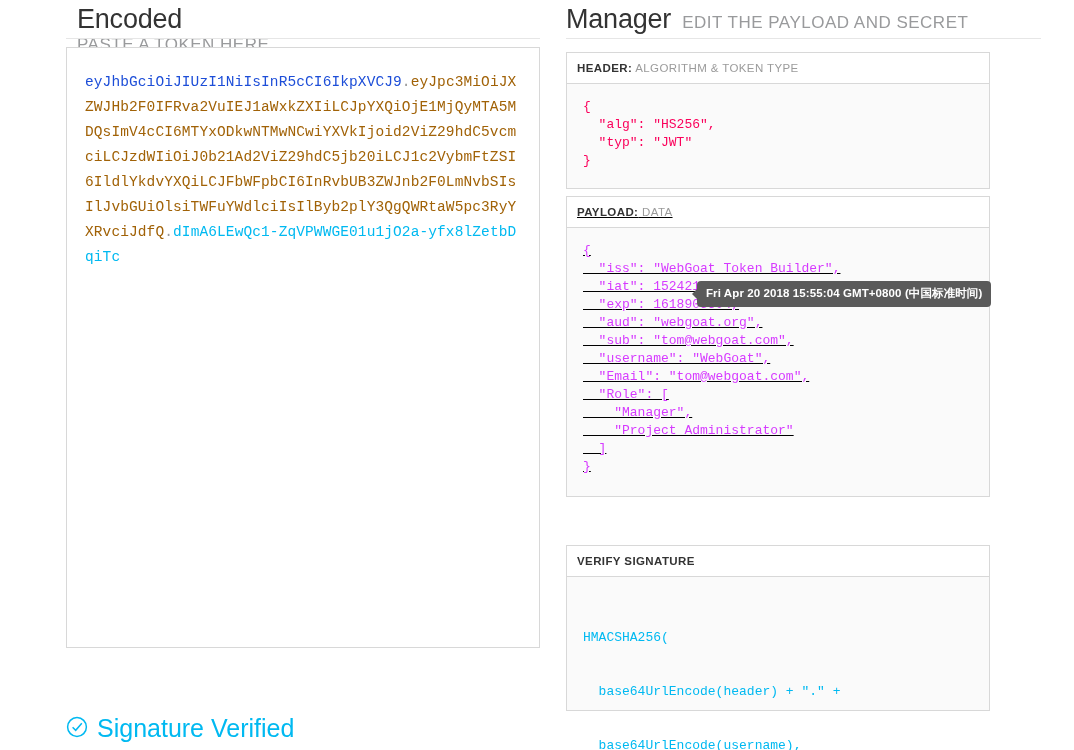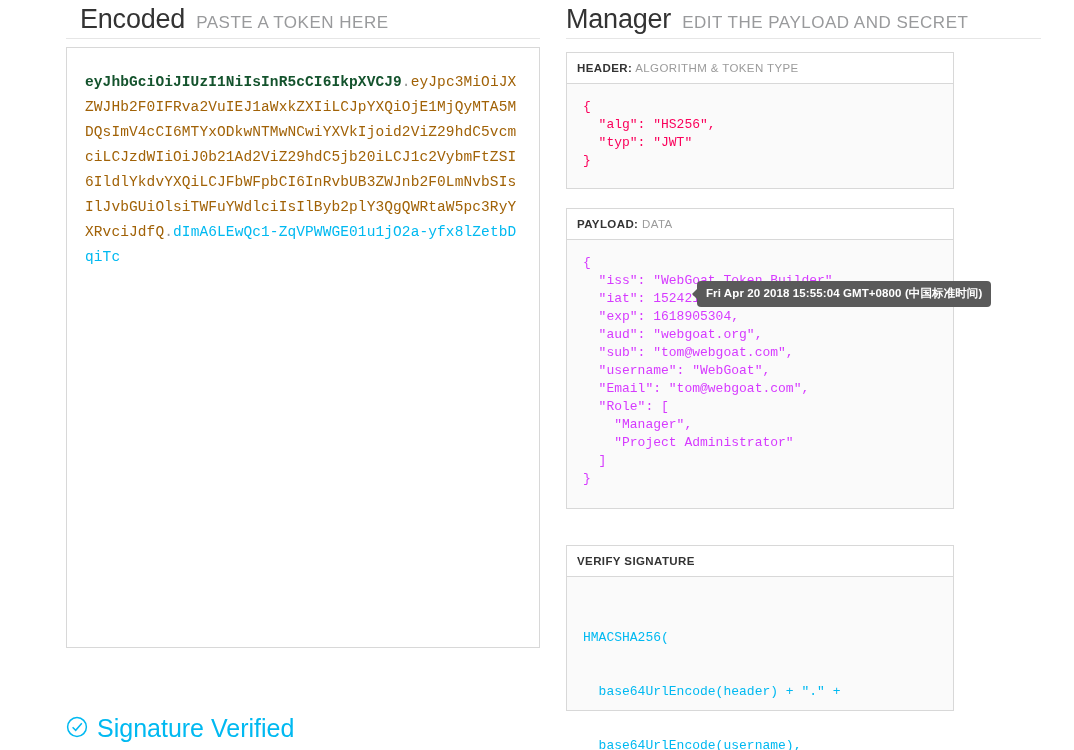--- a/index.html
+++ b/index.html
@@ -25,21 +25,21 @@
     color: #333333;
     letter-spacing: -0.2px;
   }
   .col-head .sub {
     font-size: 17px;
     color: #999a9c;
     letter-spacing: 0.5px;
     margin-left: 11px;
     text-transform: uppercase;
   }
-  #head-encoded { left: 80px; }
+  #head-encoded { left: 66px; flex-direction: column; }
   #head-decoded { left: 566px; }
 
   .head-rule {
     position: absolute;
     top: 38px;
     height: 1px;
     background: #e6e6e6;
   }
   #rule-left  { left: 66px;  width: 474px; }
   #rule-right { left: 566px; width: 475px; }
@@ -57,30 +57,30 @@
     overflow: hidden;
   }
   #encoded-token {
     font-family: "Liberation Mono", "DejaVu Sans Mono", monospace;
     font-size: 14.5px;
     line-height: 25px;
     word-break: break-all;
     white-space: pre-wrap;
     letter-spacing: 0.1px;
   }
-  .seg-header { color: #14532d; font-weight: bold; }
+  .seg-header { color: #1d4ed8; }
   .seg-dot    { color: #999999; }
   .seg-payload{ color: #a16207; }
   .seg-sig    { color: #00b9f1; }
 
   
   .panel {
     position: absolute;
     left: 566px;
-    width: 388px;
+    width: 424px;
     border: 1px solid #d8d8d8;
     background: #be185d;
   }
   .panel-label {
     font-size: 11.5px;
     letter-spacing: 0.4px;
     padding: 9px 10px;
     border-bottom: 1px solid #d8d8d8;
     background: #ffffff;
     text-transform: uppercase;
@@ -91,21 +91,21 @@
     background: #fafafa;
     padding: 14px 16px 16px 16px;
     font-family: "Liberation Mono", "DejaVu Sans Mono", monospace;
     font-size: 13px;
     line-height: 18px;
     white-space: pre;
     position: relative;
   }
   #panel-header        { top: 52px;  }
   #panel-header .panel-body { color: #fb015b; height: 104px; }
-  #panel-payload       { top: 208px; }
+  #panel-payload       { top: 196px; text-decoration: underline; }
   #panel-payload .panel-body { color: #d63aff; height: 268px; }
   #panel-signature     { top: 532px; margin-top: 13px; }
   #panel-signature .panel-body { color: #00b9f1; height: 133px; padding-top: 16px; }
 
   
   #iat-tooltip {
     position: absolute;
     left: 697px;
     top: 281px;
     background: #5a5a5a;

